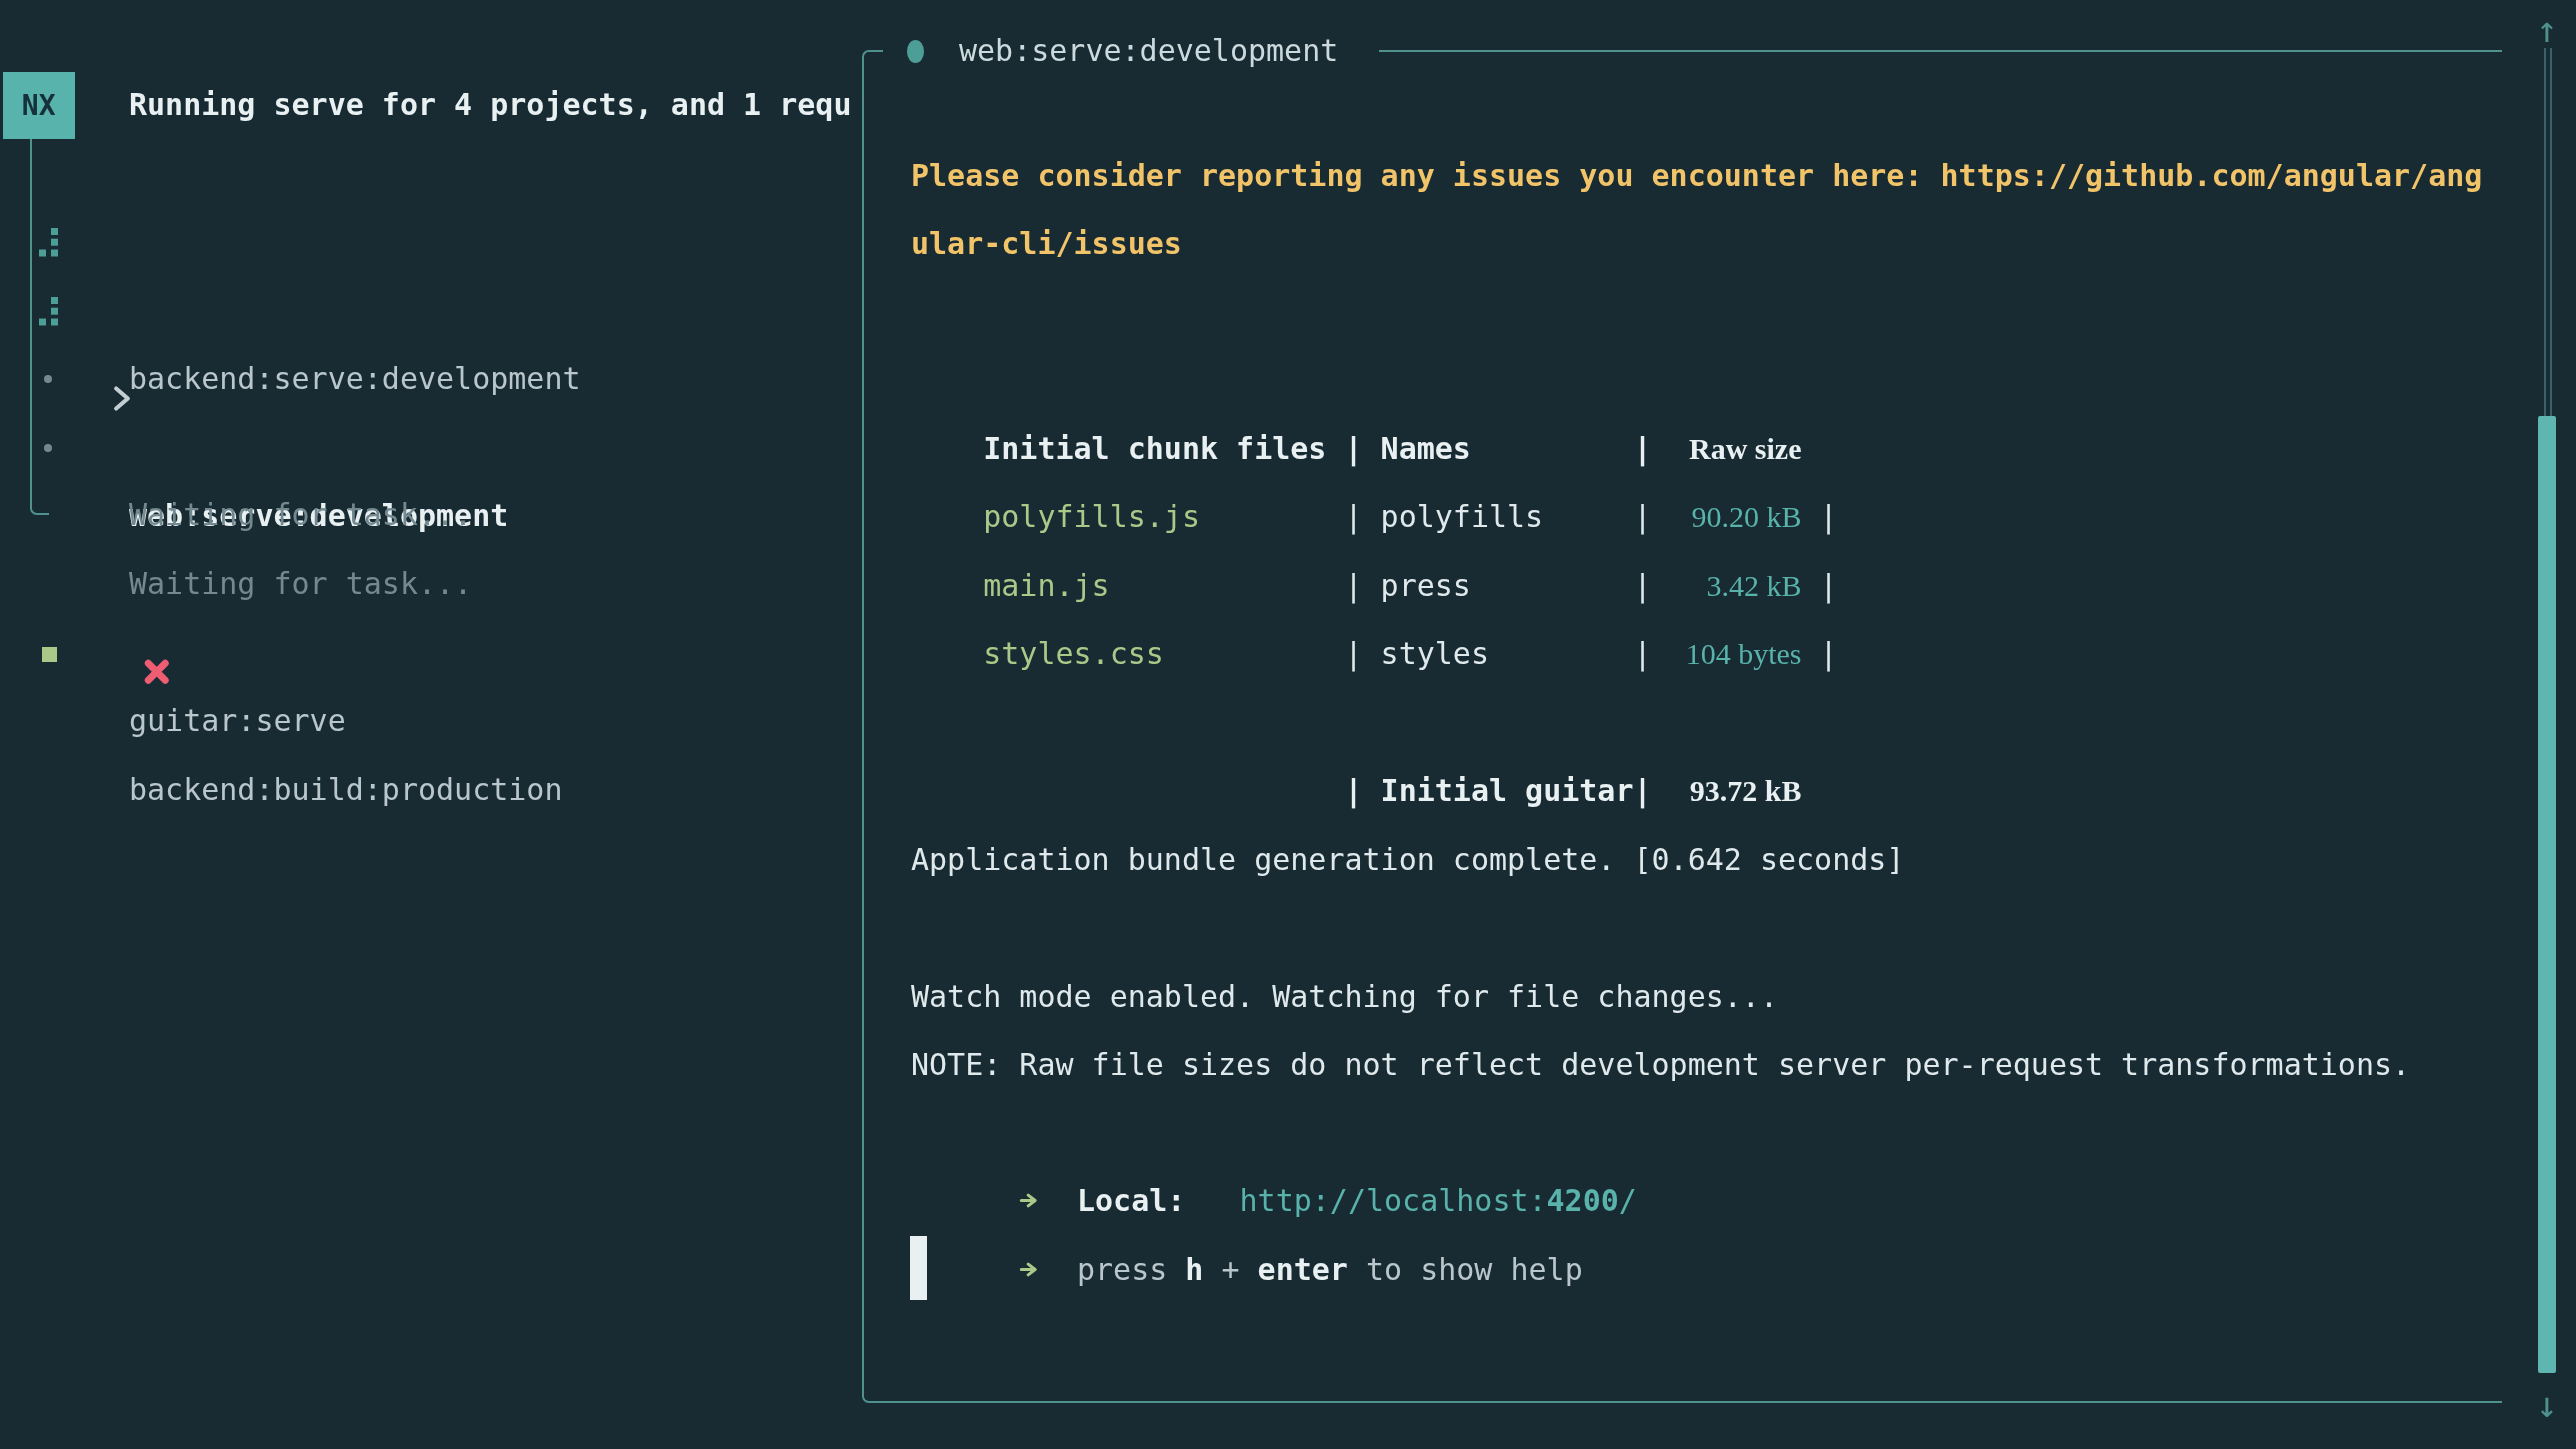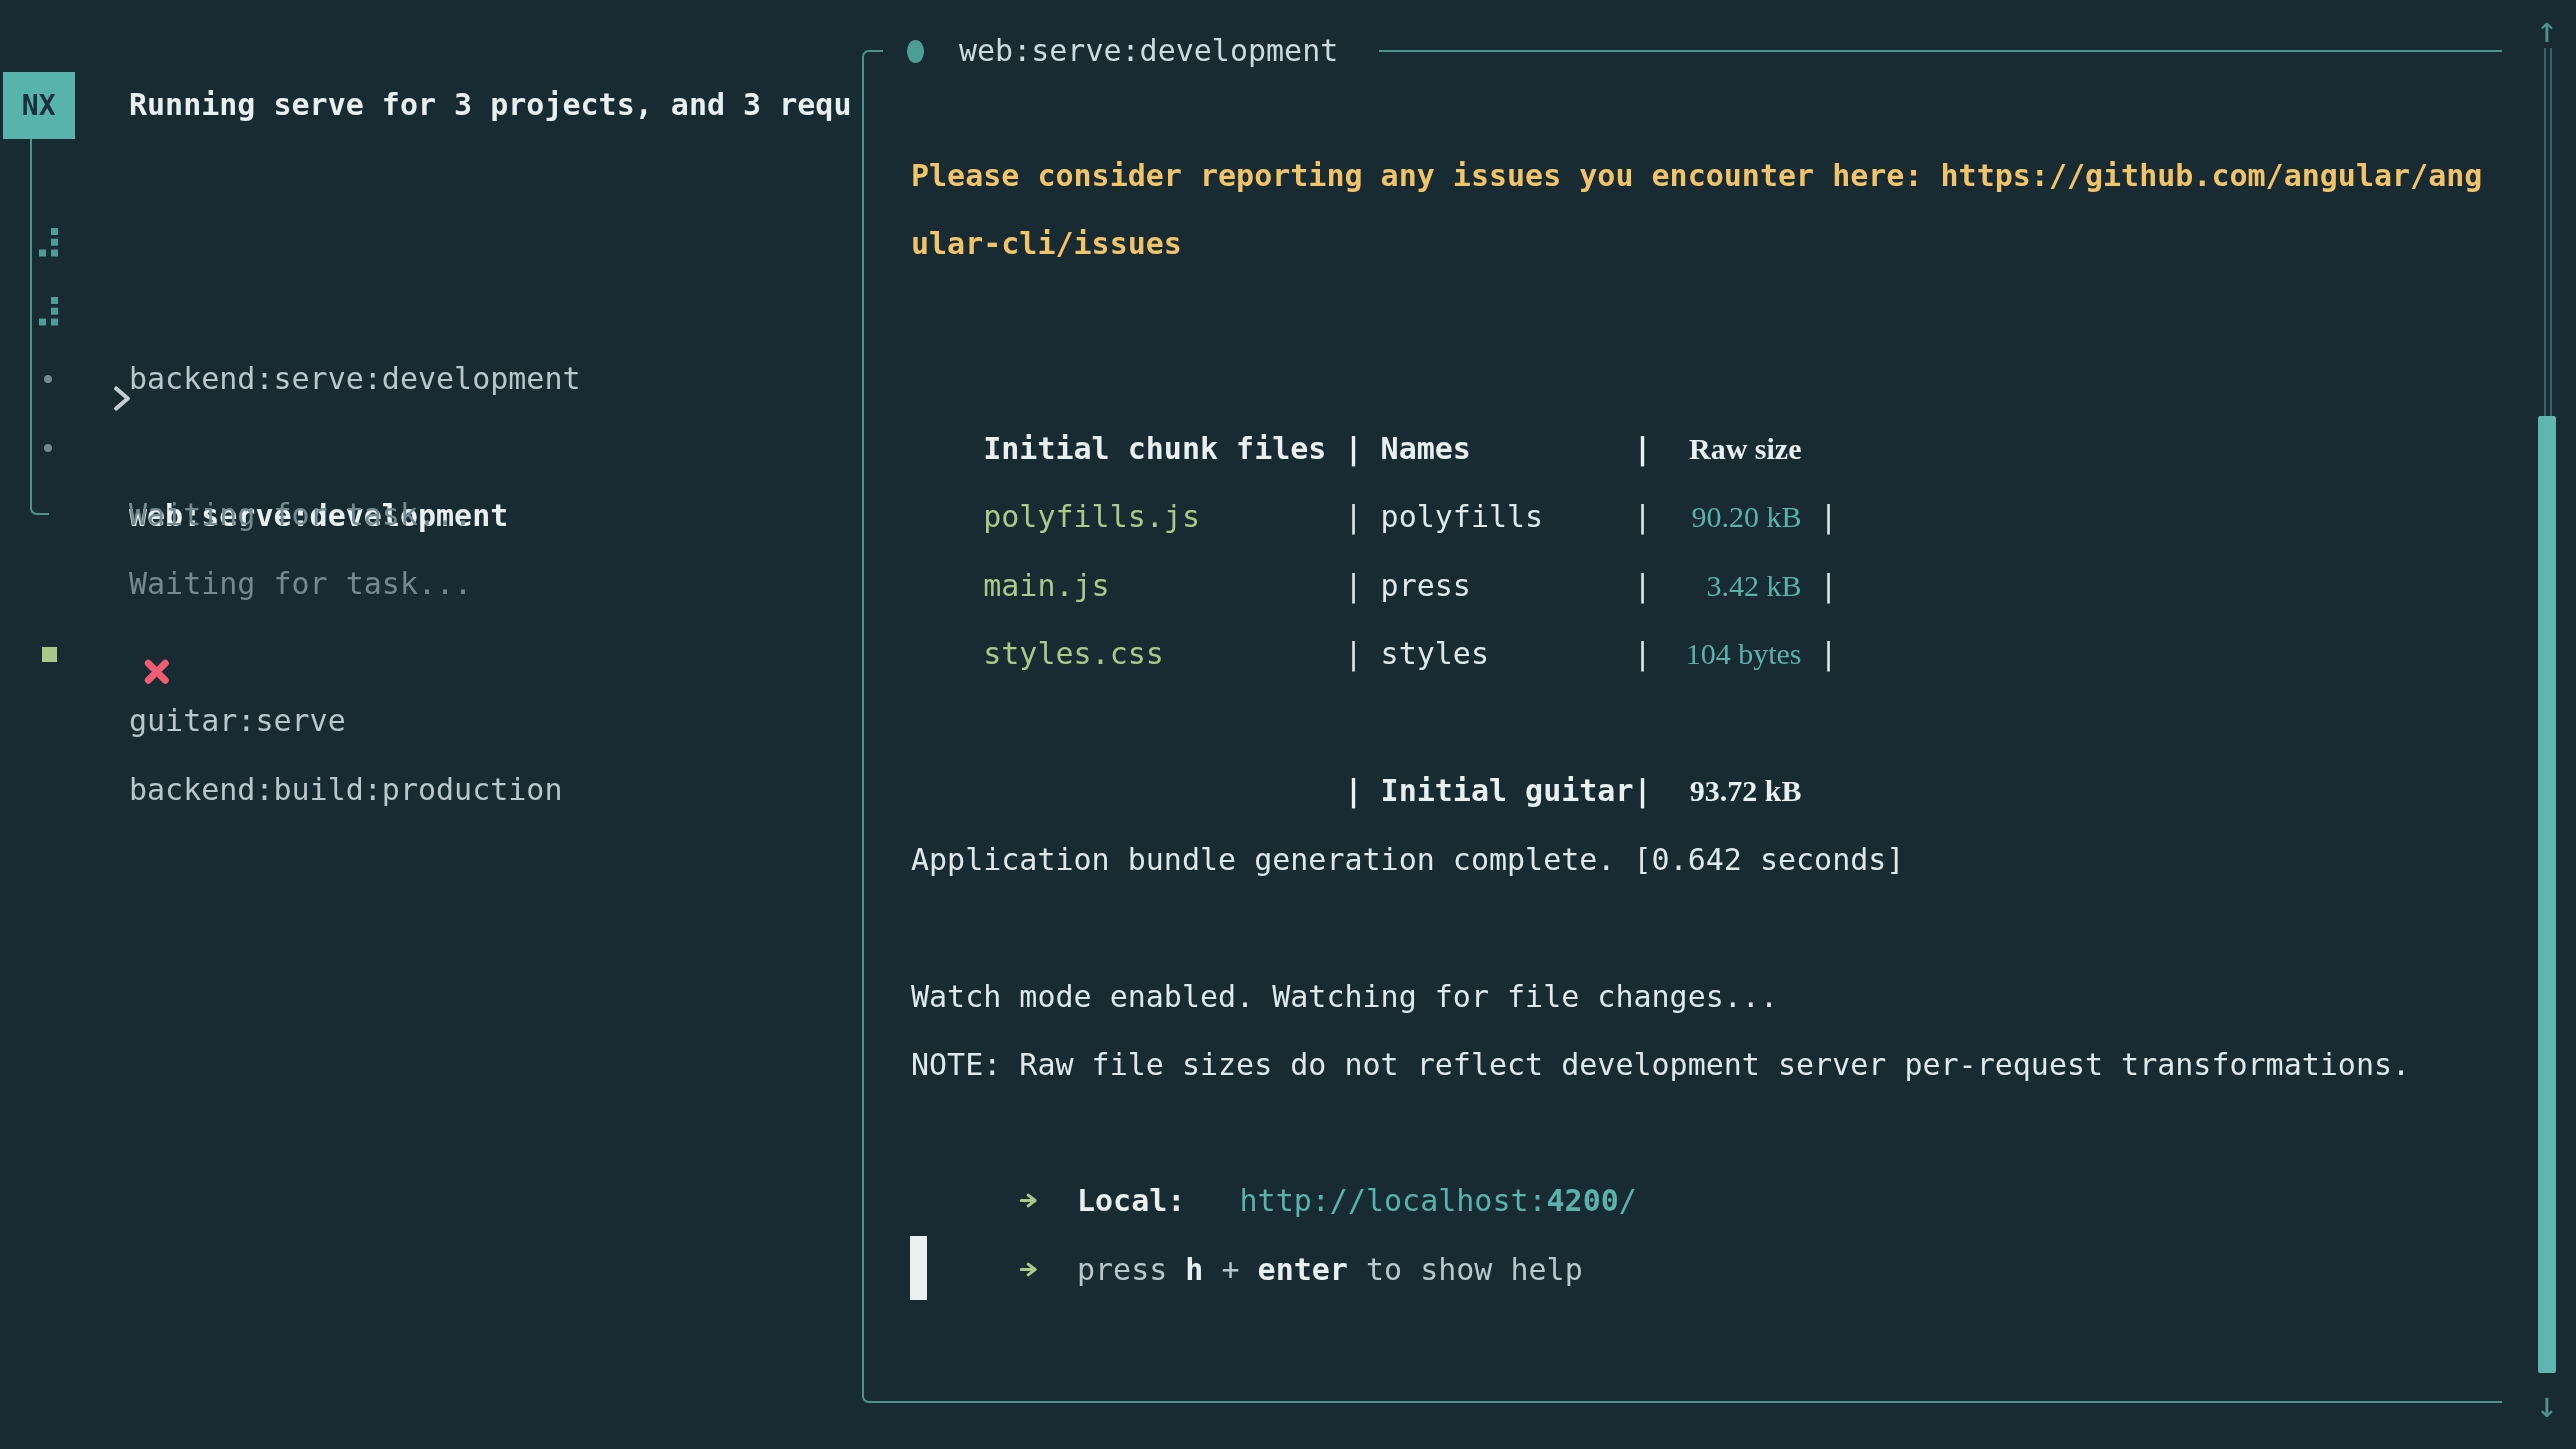--- a/index.html
+++ b/index.html
@@ -89,21 +89,21 @@
   #sb-up{left:2529px;top:0px;}
   #sb-down{left:2529px;top:1375px;}
 </style>
 </head>
 <body>
 
 <aside id="left-pane">
   <div id="nx-logo" class="abs">
     <span>NX</span>
   </div>
-  <div id="left-header" class="abs">Running serve for 3 projects, and 3 requ</div>
+  <div id="left-header" class="abs">Running serve for 4 projects, and 1 requ</div>
   <div id="tree-line" class="abs"></div>
 
   <div class="task t-running abs" style="top:209px">
     <span class="spinner"></span>
     <span class="t-label">backend:serve:development</span>
   </div>
 
   <div class="task t-selected abs" style="top:278px">
     <span class="chevron">
       <svg width="20" height="27" viewBox="0 0 24 32">

